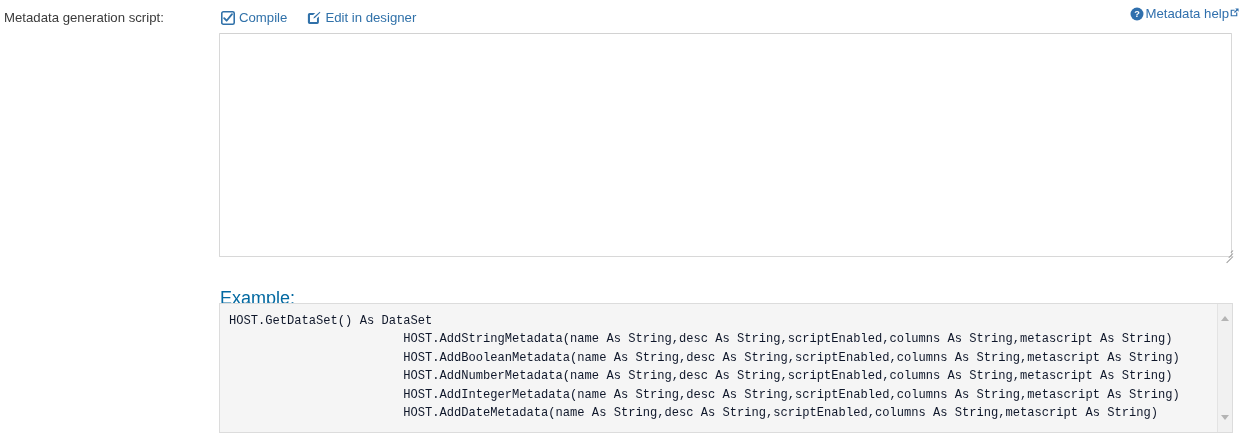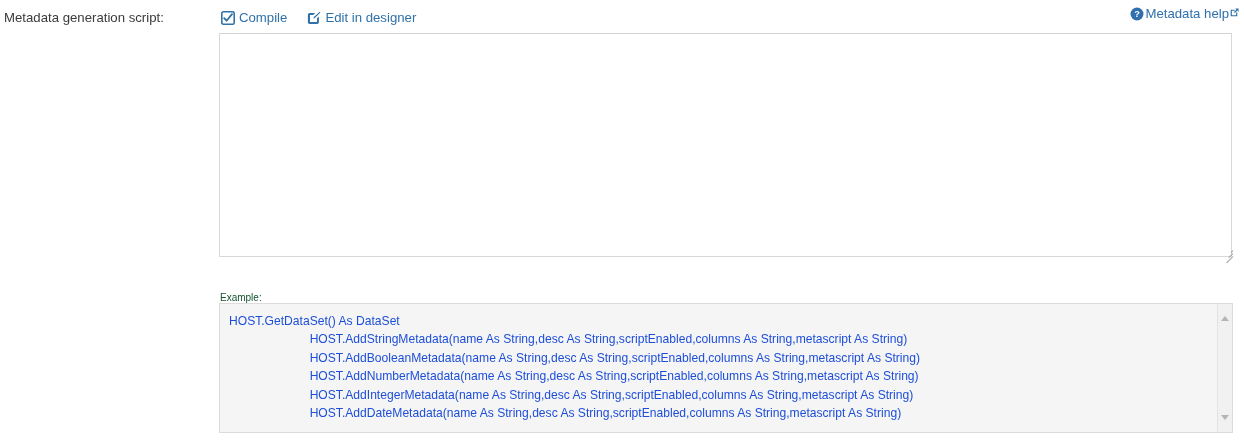--- a/index.html
+++ b/index.html
@@ -141,22 +141,22 @@
     top: 270px;
     font-size: 13.2px;
     color: #9b9b9b;
     white-space: nowrap;
     line-height: 16px;
   }
   .example-label {
     position: absolute;
     left: 220px;
     top: 290px;
-    font-size: 10px;
-    color: #14532d;
+    font-size: 18px;
+    color: #0369a1;
     line-height: 16px;
   }
 
   
   .code-block {
     position: absolute;
     left: 219px;
     top: 303px;
     width: 1014px;
     height: 130px;
@@ -170,24 +170,24 @@
     left: 0;
     top: 0;
     right: 15px;
     bottom: 0;
     overflow: hidden;
     padding: 8px 0 0 9px;
     box-sizing: border-box;
   }
   .code-pre {
     margin: 0;
-    font-family: Liberation Sans, sans-serif;
+    font-family: Liberation Mono, monospace;
     font-size: 12.1px;
     line-height: 18.4px;
-    color: #1d4ed8;
+    color: #0f172a;
     white-space: pre;
   }
 
   
   .vscroll {
     position: absolute;
     right: 0;
     top: 0;
     width: 15px;
     height: 100%;

